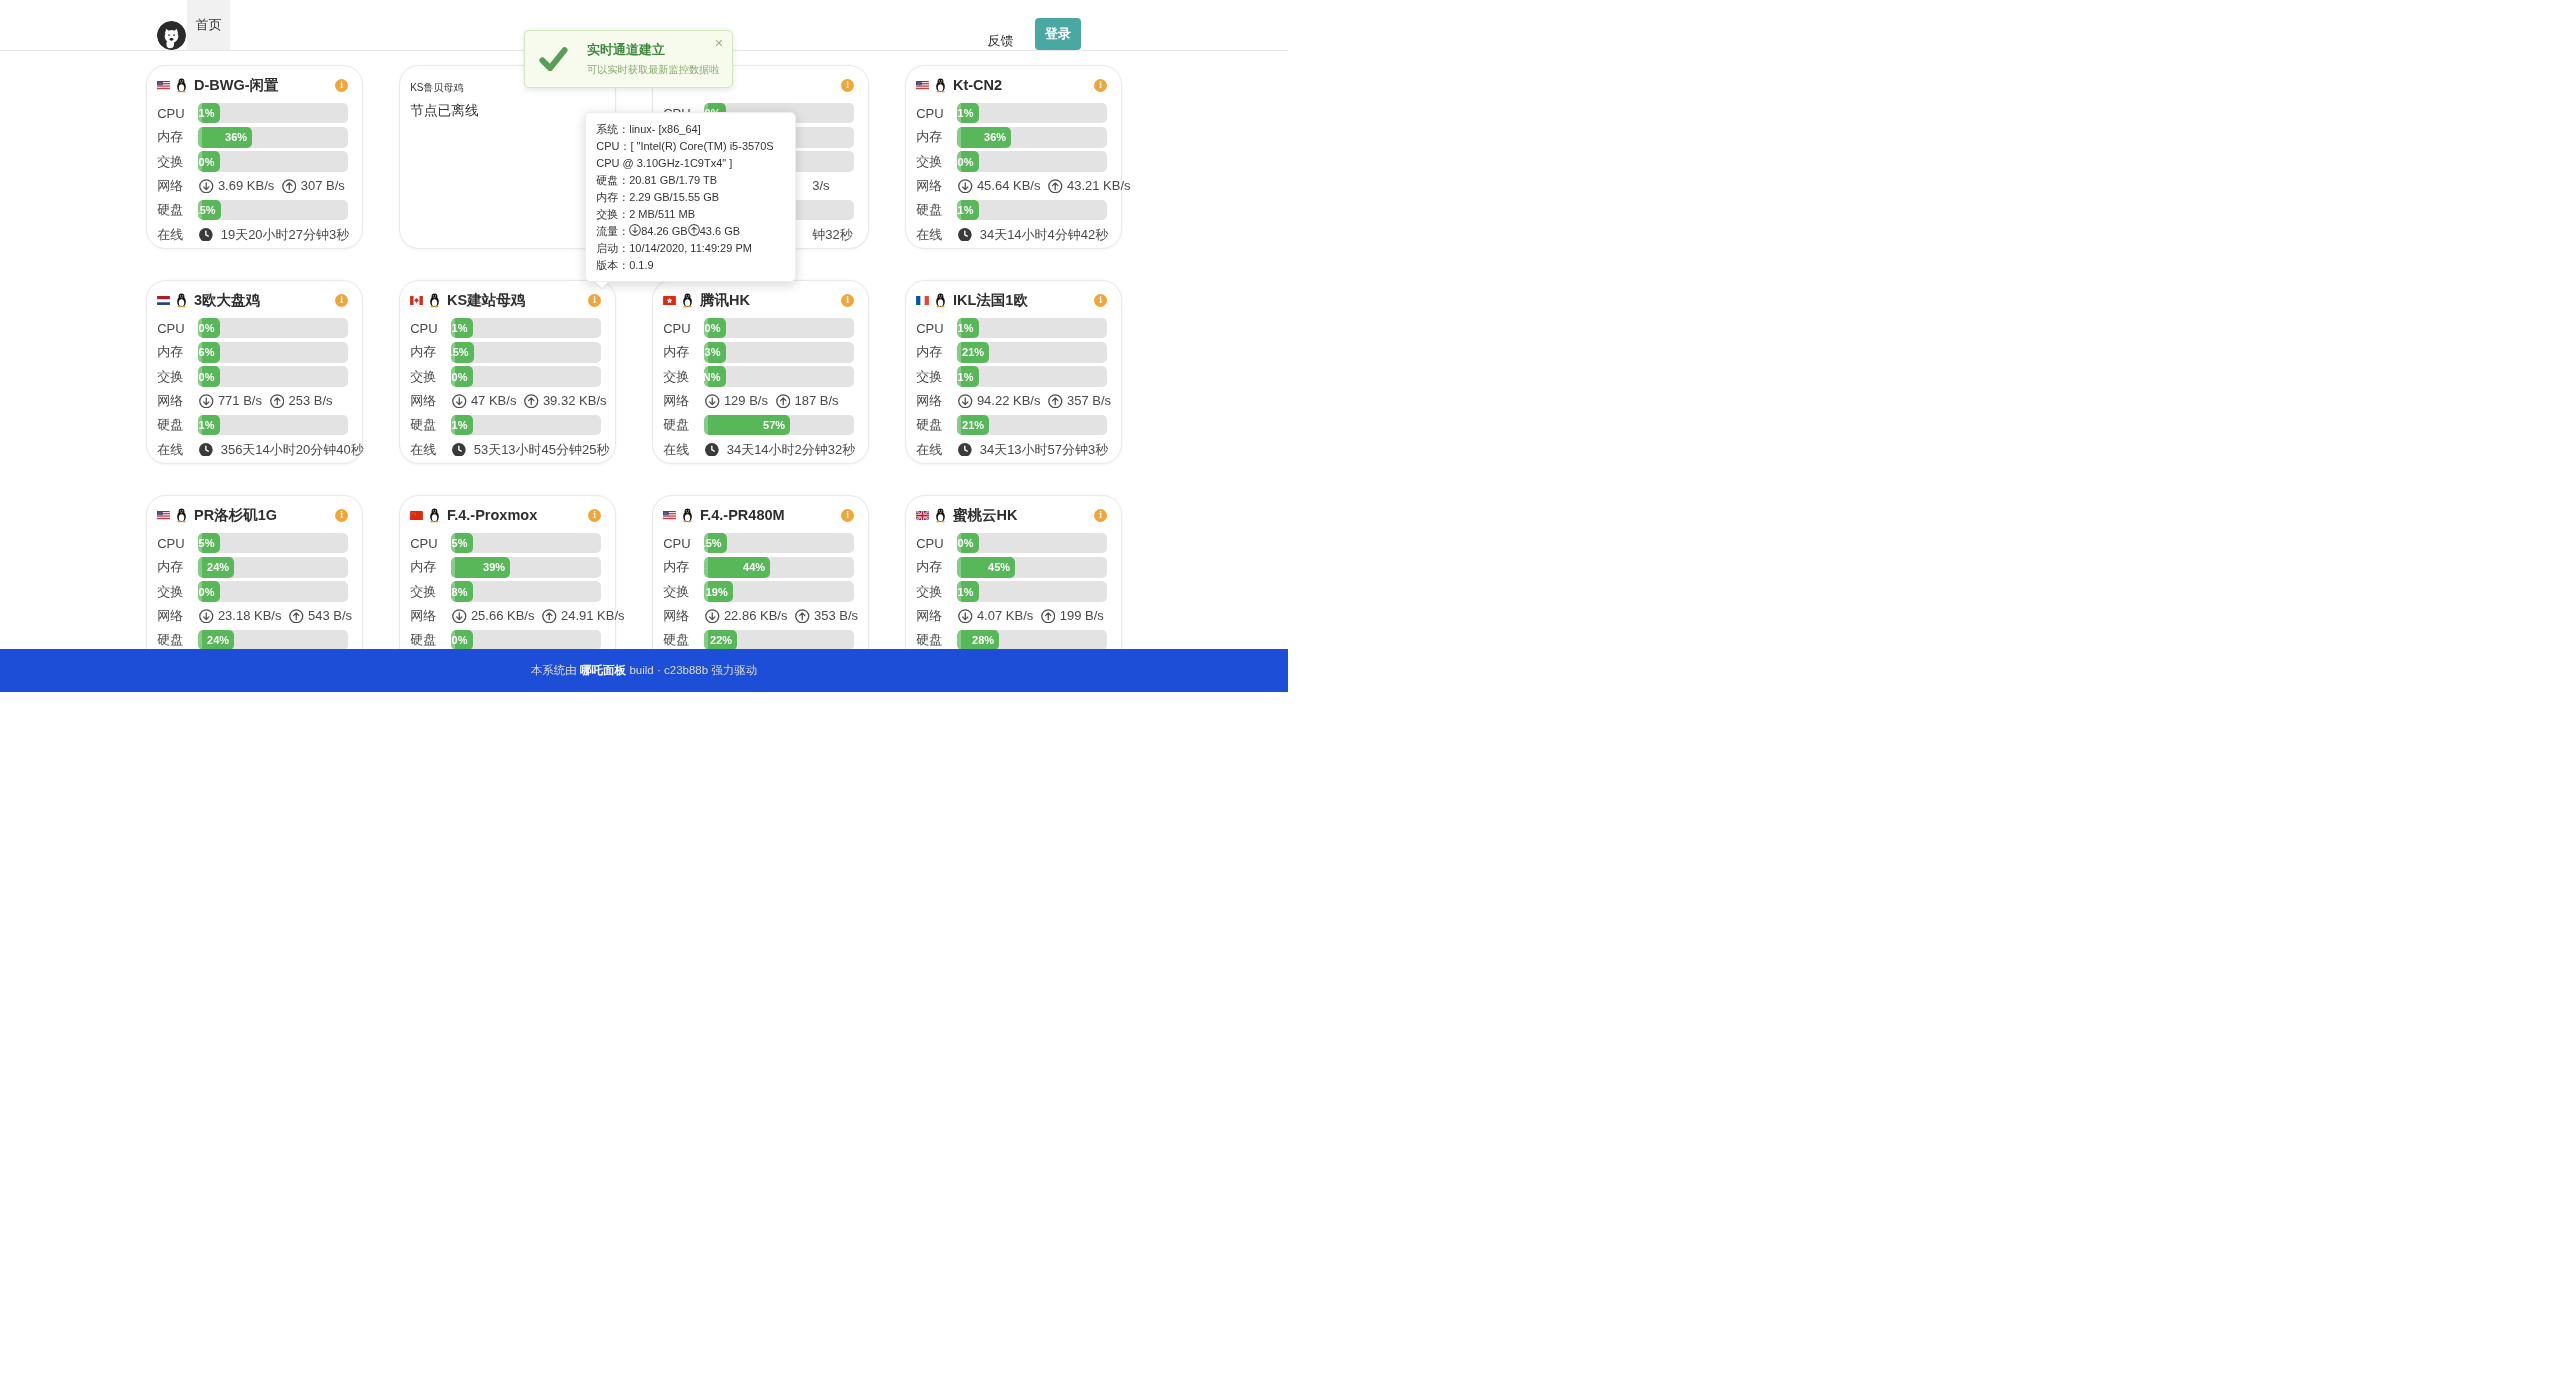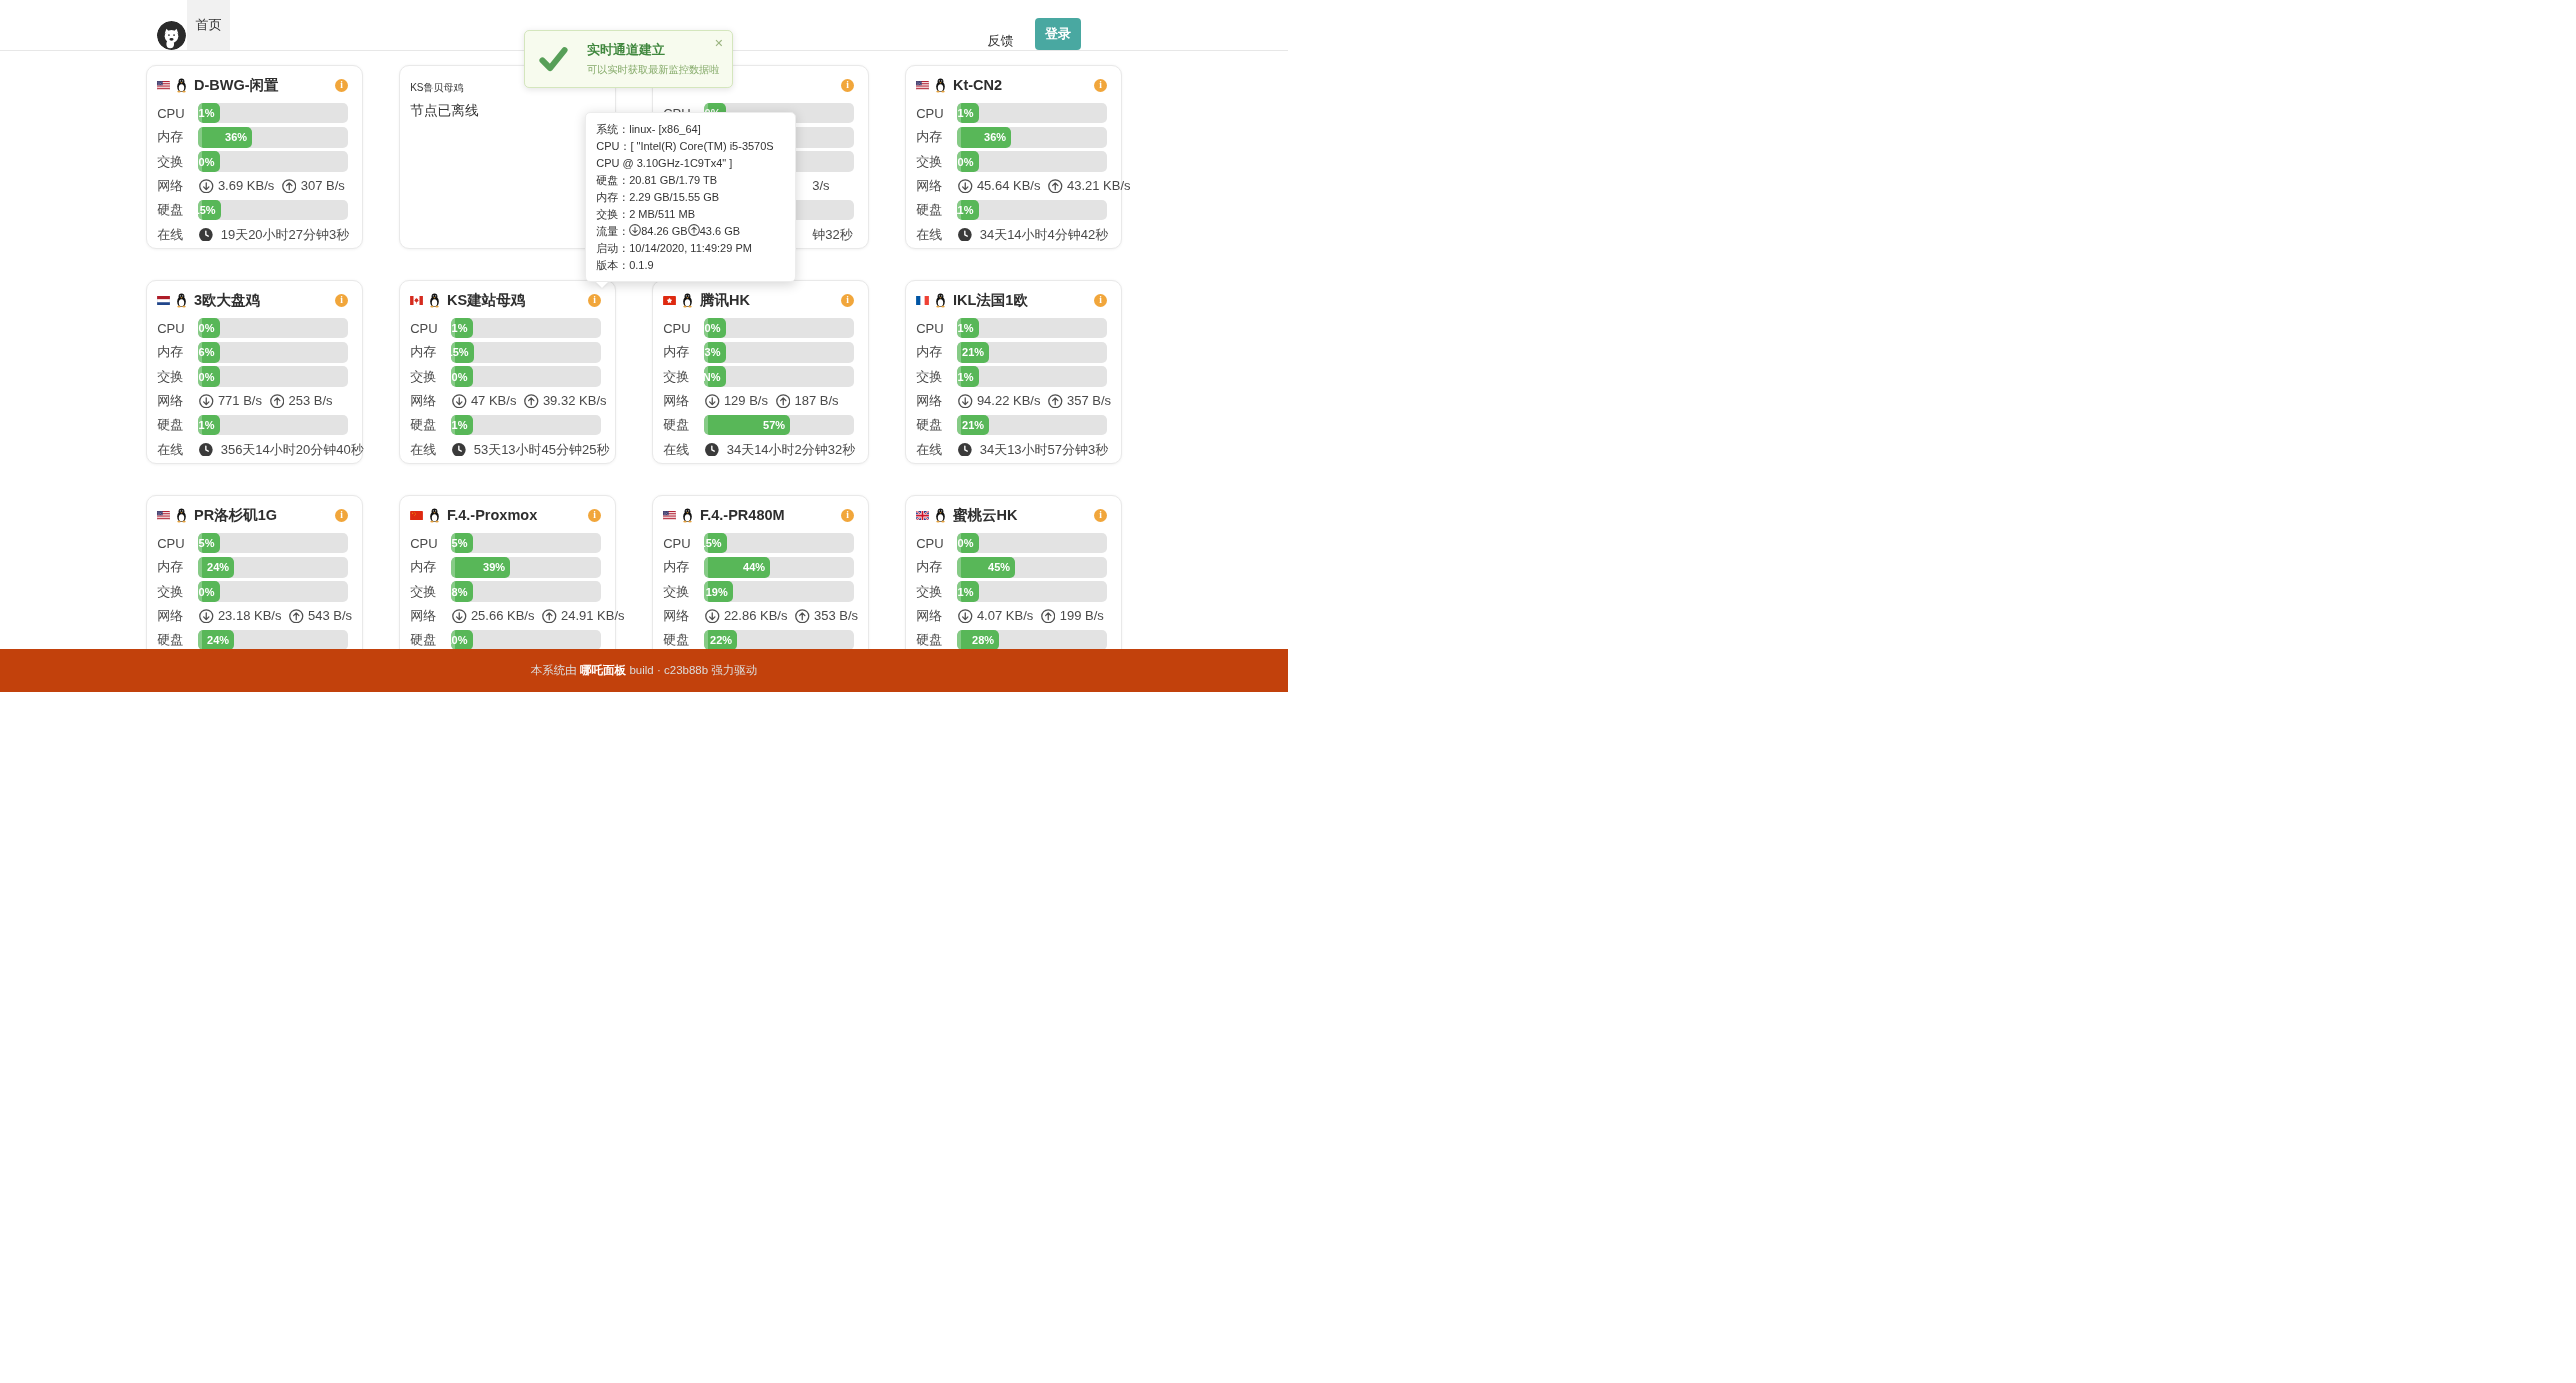--- a/index.html
+++ b/index.html
@@ -13,21 +13,21 @@
        font-size:13px;color:#333;margin-left:0.9px;cursor:pointer;}
   .hspacer{flex:1;}
   .feedback{font-size:13px;color:#333;margin-right:21.4px;cursor:pointer;}
   .login{width:46px;height:32px;background:#49a8a1;border:none;border-radius:4px;color:#fff;
          font-size:13px;font-weight:bold;margin-right:207px;cursor:pointer;
          font-family:"Liberation Sans","DejaVu Sans",sans-serif;}
   
   .grid{margin:13.7px 0 0 146px;display:grid;grid-template-columns:repeat(4,217px);
         column-gap:36px;row-gap:31px;position:relative;z-index:1;}
   .card{width:217px;height:184px;box-sizing:border-box;background:#fff;border:0.9px solid #e9e9e9;
-        border-radius:10px;padding:6.8px 13.7px 0 10.2px;box-shadow:0 0.9px 2.6px rgba(0,0,0,0.05);}
+        border-radius:20px;padding:6.8px 13.7px 0 10.2px;box-shadow:0 0.9px 2.6px rgba(0,0,0,0.05);}
   .card-title{display:flex;align-items:center;height:26px;margin-bottom:4.3px;}
   .flag{width:13px;height:9.4px;margin-right:6px;flex:none;}
   .penguin{width:11px;height:14.5px;margin-right:6.8px;flex:none;}
   .tname{font-size:14.5px;font-weight:bold;color:#2e2e2e;white-space:nowrap;}
   .info{margin-left:auto;width:13.7px;height:13.7px;border-radius:50%;background:#f1a63b;color:#fff;
         display:flex;align-items:center;justify-content:center;
         font:bold 9.4px "Liberation Serif","DejaVu Serif",serif;cursor:pointer;flex:none;}
   .row{display:flex;align-items:center;height:20.5px;margin-bottom:3.8px;}
   .rlabel{width:41px;font-size:13px;color:#4a4a4a;flex:none;}
   .track{position:relative;flex:1;height:20.5px;background:#e3e3e3;border-radius:5.1px;overflow:hidden;}
@@ -53,21 +53,21 @@
   .toast-close{position:absolute;top:6px;right:8.5px;font-size:11px;font-weight:bold;color:#9ab37f;cursor:pointer;}
   
   .tooltip{position:absolute;left:585px;top:112px;width:211px;box-sizing:border-box;background:#fff;
            border:0.9px solid #ececec;border-radius:5.1px;box-shadow:0 2.6px 12px rgba(0,0,0,0.16);
            padding:7.7px 10.2px;z-index:250;font-size:11px;color:#333;line-height:17px;}
   .tooltip .trow svg{vertical-align:-1.7px;}
   .tip-arrow{position:absolute;left:10.2px;bottom:-6.8px;width:0;height:0;
              border-left:6.8px solid transparent;border-right:6.8px solid transparent;border-top:6.8px solid #fff;
              filter:drop-shadow(0 1.7px 0.9px rgba(0,0,0,0.08));}
   
-  .footer{position:absolute;left:0;bottom:0;width:1288px;height:43px;background:#c2410c;
+  .footer{position:absolute;left:0;bottom:0;width:1288px;height:43px;background:#1d4ed8;
           display:flex;align-items:center;justify-content:center;z-index:400;
           font-size:11.5px;color:#dcdcdc;}
   .footer a{color:#fff;font-weight:bold;text-decoration:none;cursor:pointer;margin:0 3.4px;}
 </style>
 </head>
 <body>
 
 <div class="header">
   <div class="logo">
     <svg width="29" height="29" viewBox="0 0 34 34">

